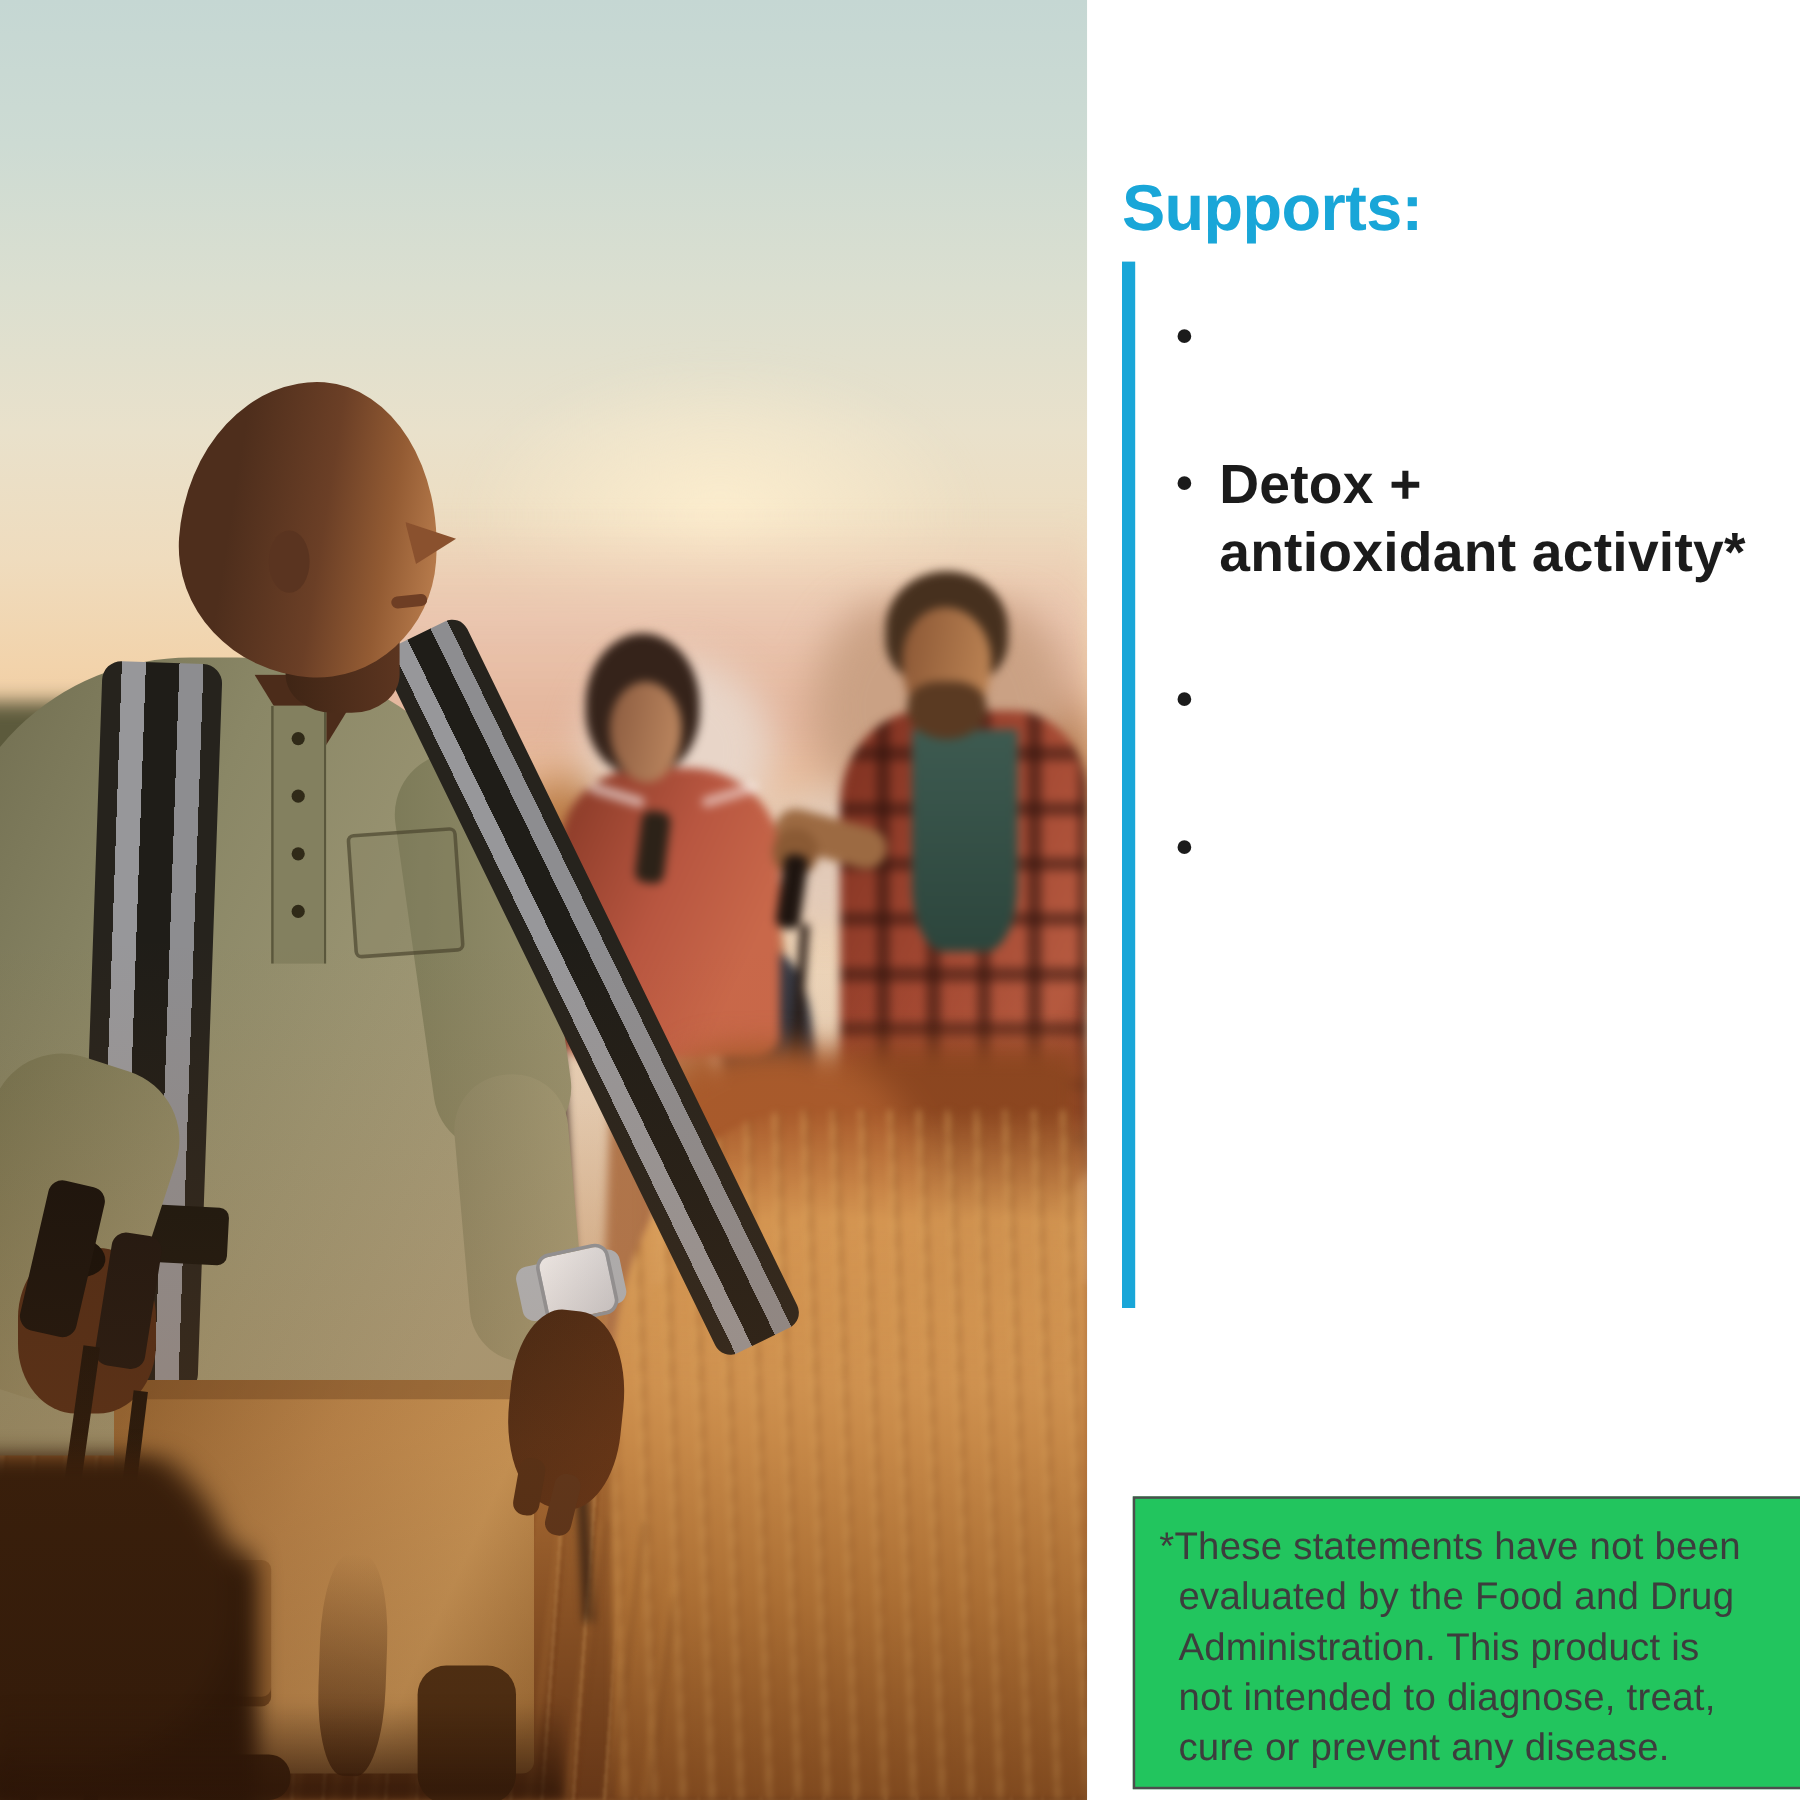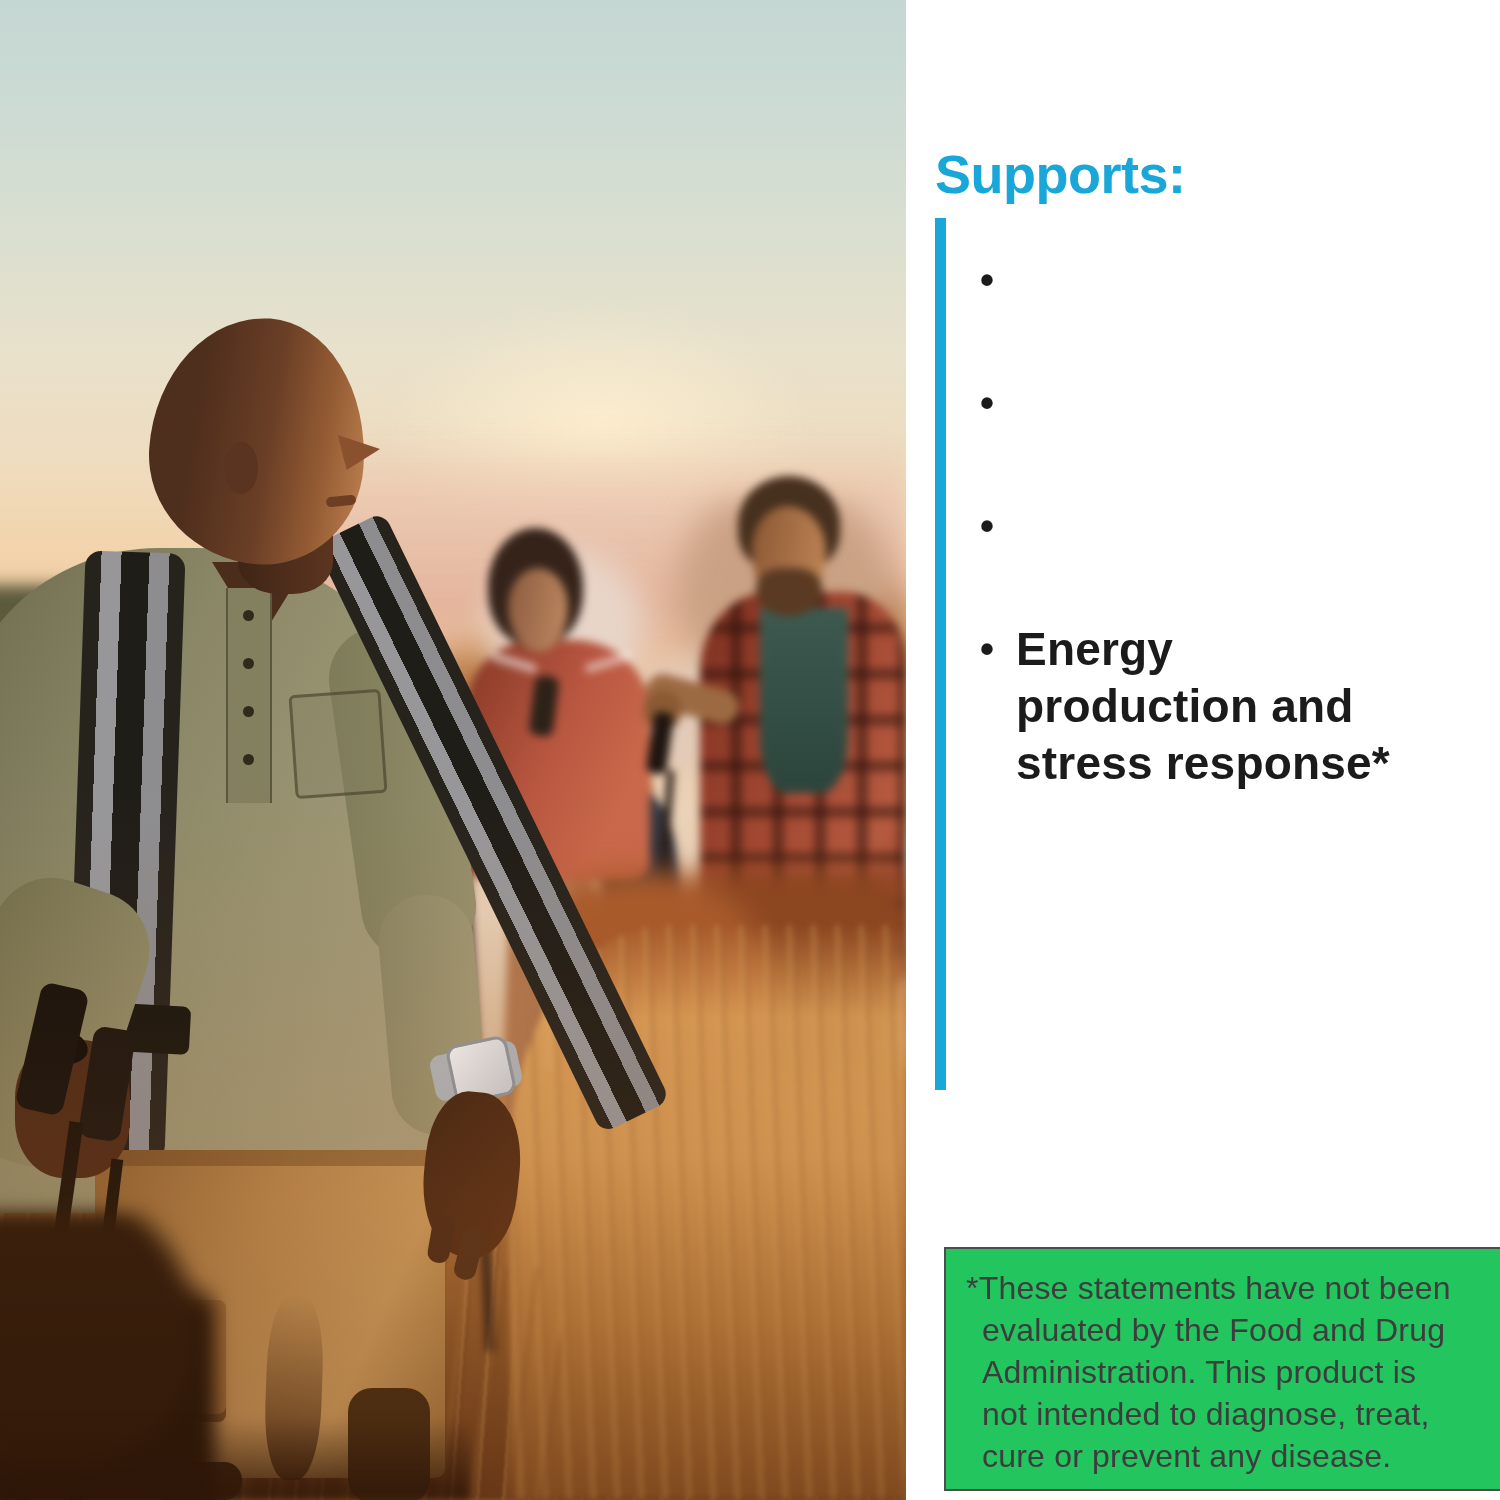--- a/index.html
+++ b/index.html
@@ -253,29 +253,28 @@
   <div class="panel">
     <h1 class="heading" style="color: rgb(25, 166, 216);">Supports:</h1>
     <div class="vline" style="background: rgb(25, 166, 216);"></div>
 
     <ul class="supports-list">
       <li>
         <span class="dot">•</span>
       </li>
       <li>
         <span class="dot">•</span>
-      </li>
-      <li>
-        <span class="dot">•</span>
-      </li>
-      <li>
-        <span class="dot">•</span>
-        <span class="itx">Energy
-production and
-stress response*</span>
+        <span class="itx">Detox +
+antioxidant activity*</span>
+      </li>
+      <li>
+        <span class="dot">•</span>
+      </li>
+      <li>
+        <span class="dot">•</span>
       </li>
     </ul>
 
     <div class="disclaimer">
       <p>*These statements have not been
 evaluated by the Food and Drug
 Administration. This product is
 not intended to diagnose, treat,
 cure or prevent any disease.</p>
     </div>

